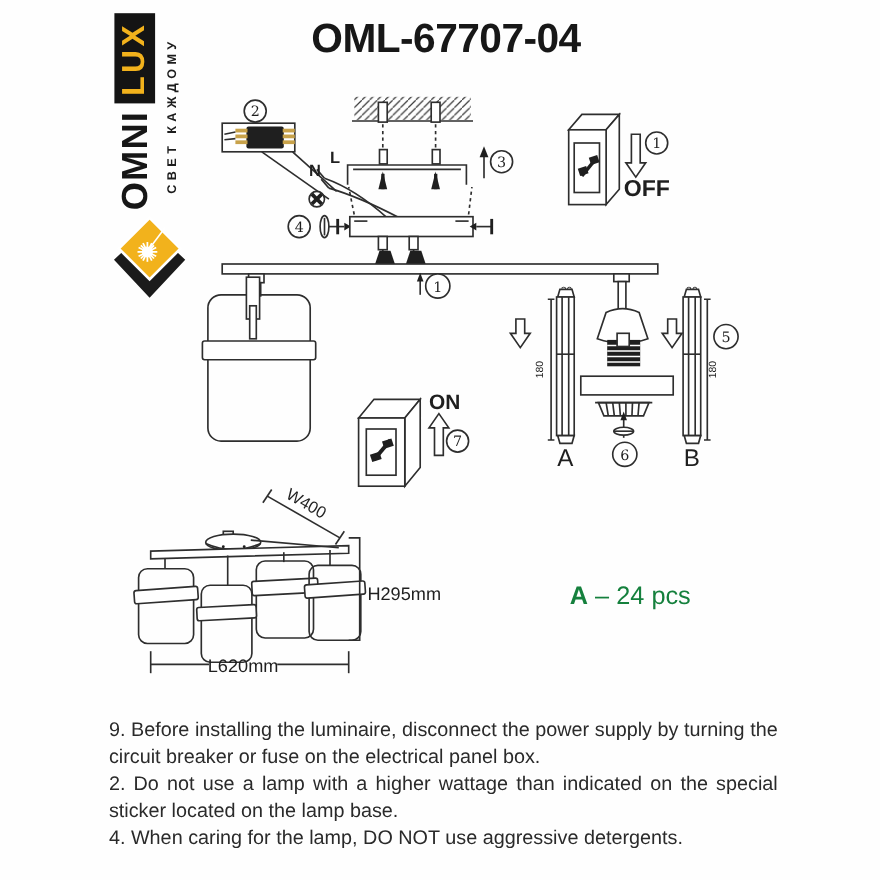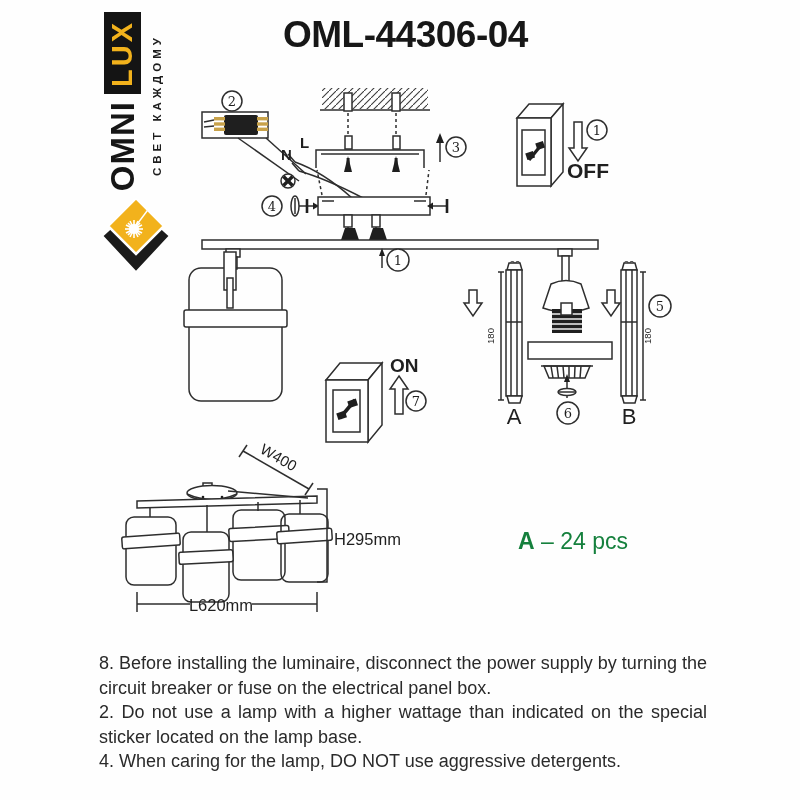--- a/index.html
+++ b/index.html
@@ -66,21 +66,21 @@
         <line x1="28" y1="29" x2="40" y2="41"></line>
           <line x1="40" y1="29" x2="28" y2="41"></line>
         <line x1="30" y1="27" x2="38" y2="43"></line>
           <line x1="38" y1="27" x2="30" y2="43"></line>
         <line x1="26" y1="31" x2="42" y2="39"></line>
           <line x1="42" y1="31" x2="26" y2="39"></line>
       </g>
     </g>
   </svg>
 
-  <div class="abs" id="title">OML-44306-04</div>
+  <div class="abs" id="title">OML-67707-04</div>
 
   <svg class="abs" style="left:180px;top:85px" width="500" height="362" viewBox="180 85 500 362">
     <defs>
       <pattern id="hatch" patternUnits="userSpaceOnUse" width="7" height="7">
         <path d="M-1,8 L8,-1" stroke="#3a3a3a" stroke-width="1.1"></path>
       </pattern>
       <pattern id="rods" patternUnits="userSpaceOnUse" width="9" height="300">
         <rect width="9" height="300" fill="#ffffff"></rect>
         <path d="M2,0 V300 M6.5,0 V300" stroke="#3a3a3a" stroke-width="1"></path>
       </pattern>
@@ -331,18 +331,18 @@
       <line x1="252" y1="604" x2="317" y2="604" class="ln" stroke-width="1"></line>
       <text x="221" y="611" font-size="16.5" text-anchor="middle">L620mm</text>
     </g>
   </svg>
 
   <div class="abs" id="parts">
     <div><b>A</b> <span>– 24 pcs</span></div>
   </div>
 
   <div class="abs" id="instructions">
-    <p>8. Before installing the luminaire, disconnect the power supply by turning the circuit breaker or fuse on the electrical panel box.</p>
+    <p>9. Before installing the luminaire, disconnect the power supply by turning the circuit breaker or fuse on the electrical panel box.</p>
     <p>2. Do not use a lamp with a higher wattage than indicated on the special sticker located on the lamp base.</p>
     <p>4. When caring for the lamp, DO NOT use aggressive detergents.</p>
   </div>
 
 </div>
 
 </body></html>

